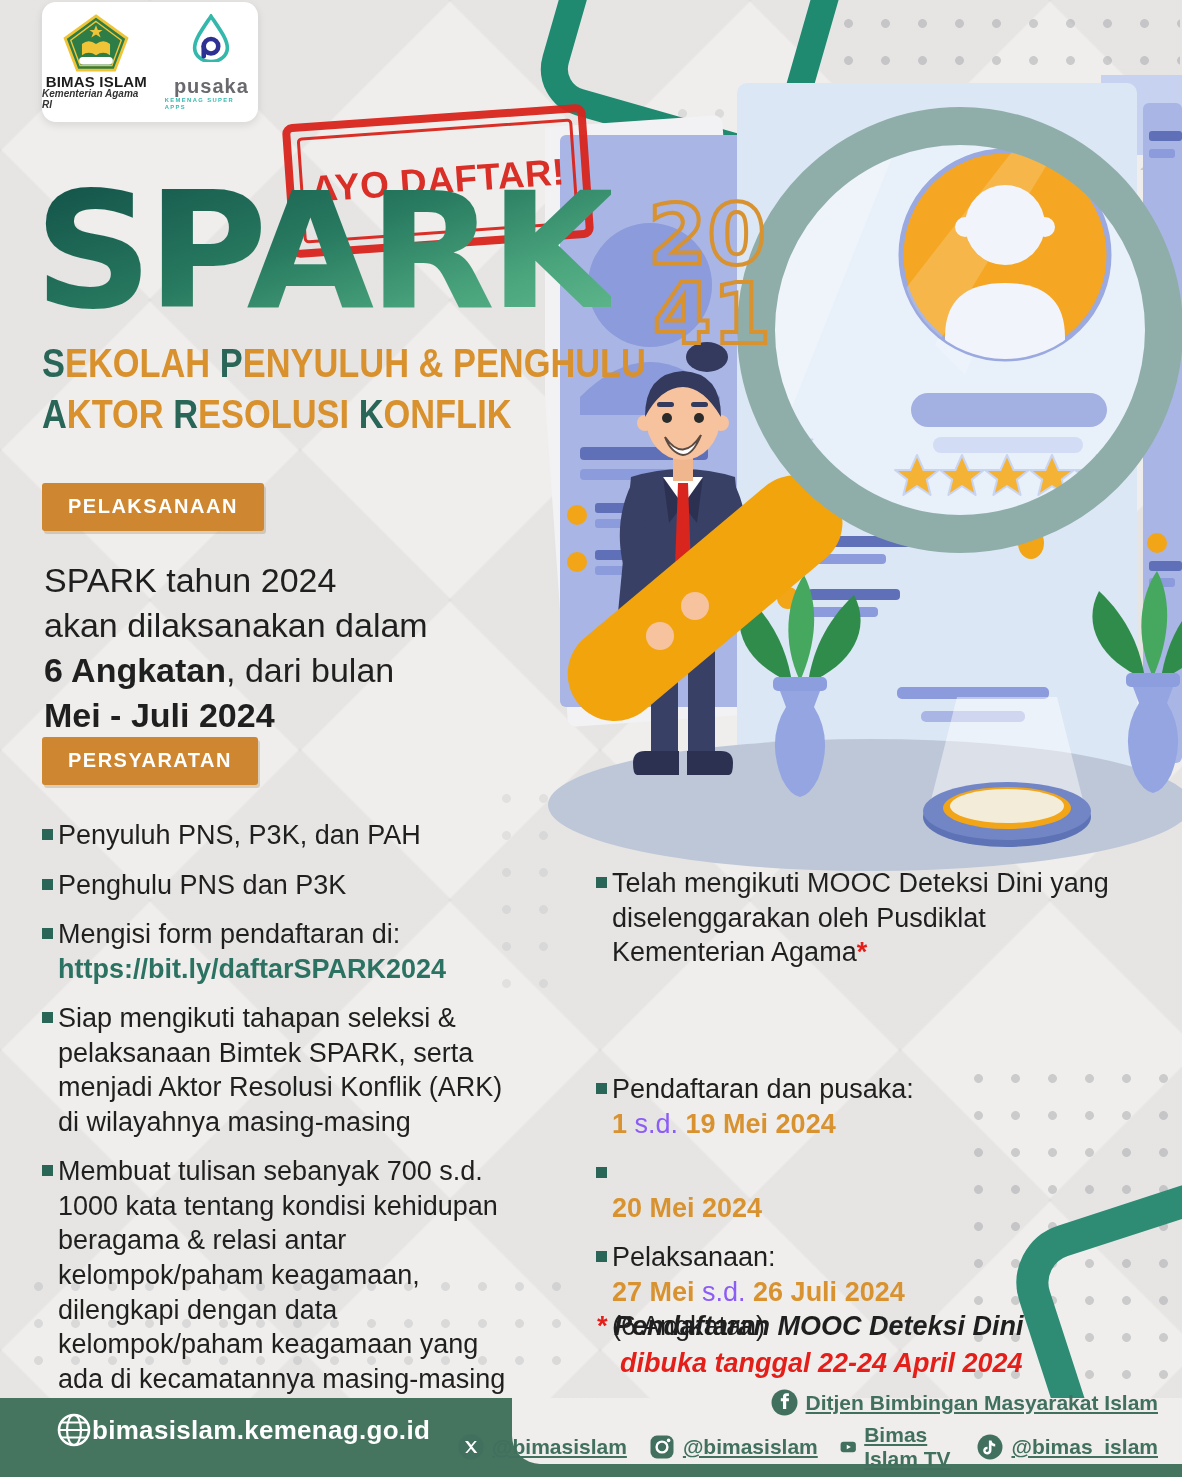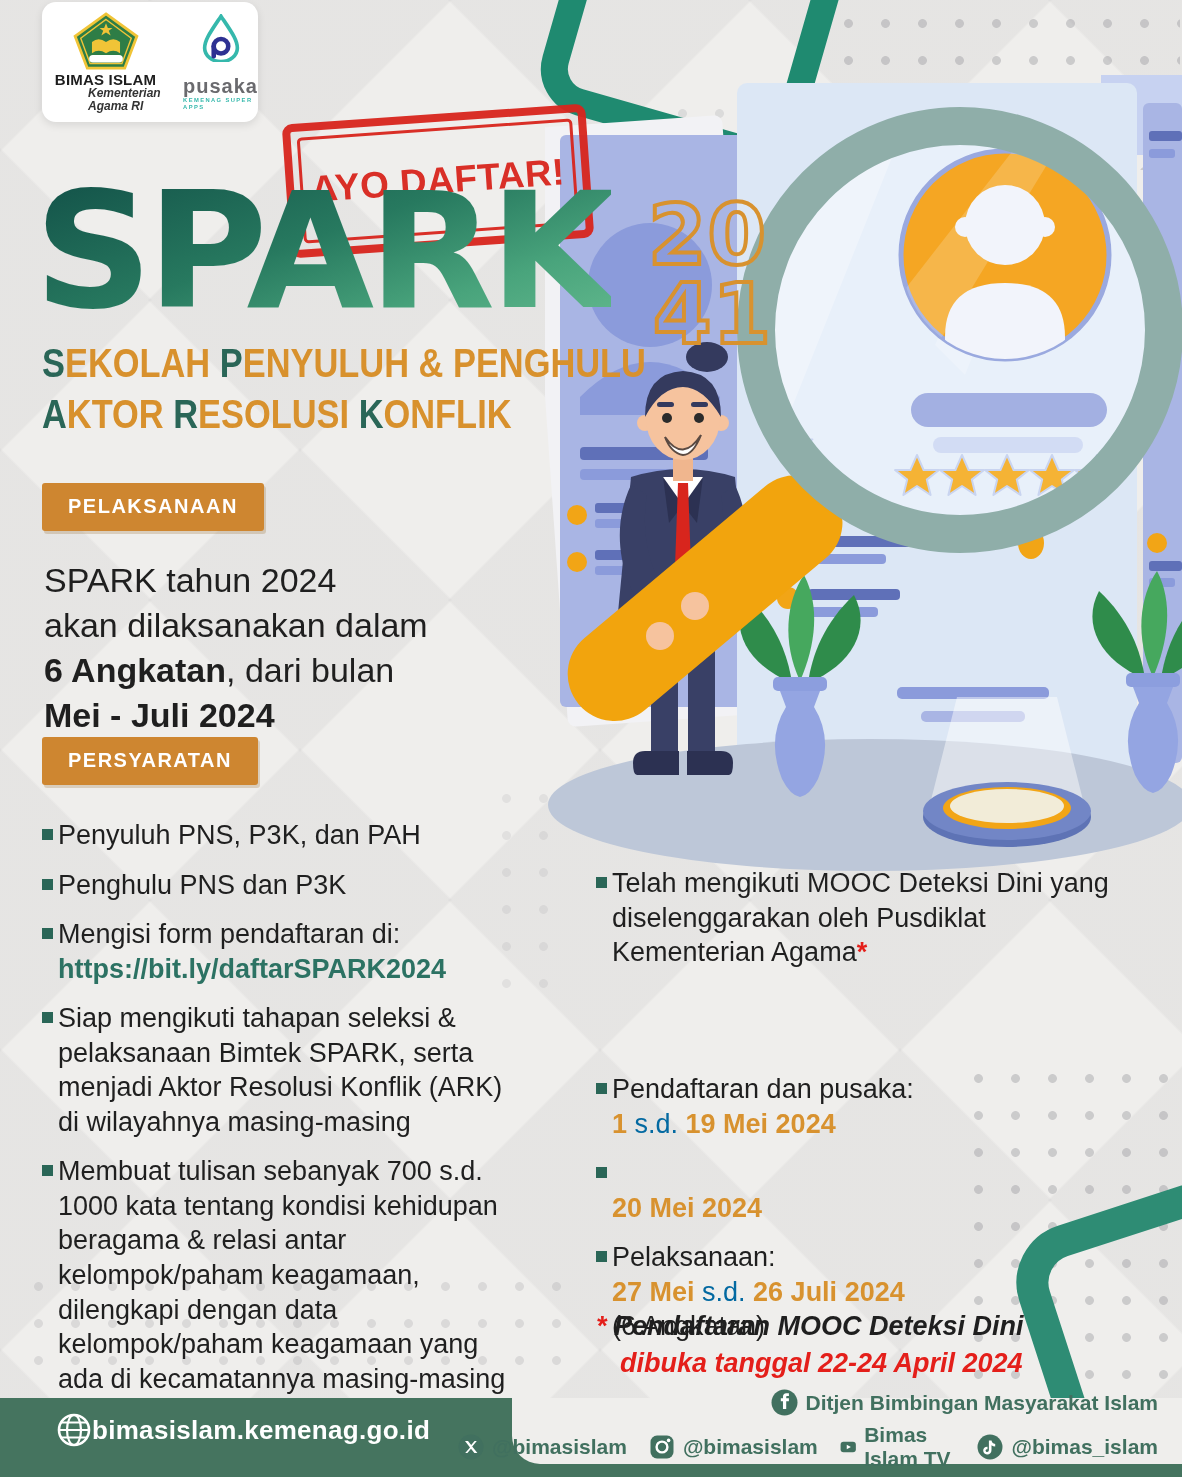--- a/index.html
+++ b/index.html
@@ -23,21 +23,21 @@
   .teal-frame { position:absolute; z-index:1; border:27px solid #1F8A70; border-radius:48px; }
 
   
   .logo-card {
     position:absolute; z-index:3; left:42px; top:2px; width:216px; height:120px;
     background:#fff; border-radius:14px; box-shadow:0 3px 8px rgba(0,0,0,.10);
     display:flex; align-items:center; justify-content:center; gap:14px;
   }
   .logo-col { display:flex; flex-direction:column; align-items:center; line-height:1.05; }
   .bimas-name { font-size:15px; font-weight:900; color:#1d1d1d; letter-spacing:.2px; margin-top:2px; }
-  .bimas-sub { font-size:12px; font-style:italic; font-weight:600; color:#333;margin-left:46px; }
+  .bimas-sub { font-size:10px; font-style:italic; font-weight:600; color:#333; }
   .pusaka-name { font-size:20px; font-weight:700; color:#6a6a6e; letter-spacing:1px; margin-top:14px; }
   .pusaka-sub { font-size:5.8px; font-weight:700; color:#35B8AC; letter-spacing:1.4px; }
 
   
   .stamp {
     position:absolute; z-index:3; left:286px; top:114px; width:288px; height:118px;
     border:8px solid #D8251D; border-radius:10px; transform:rotate(-4deg); opacity:.95;
   }
   .stamp-inner {
     position:absolute; inset:6px; border:3px solid #D8251D; border-radius:5px;
@@ -84,33 +84,33 @@
   .req-text { font-size:27px; line-height:1.28; font-weight:500; width:472px; }
   .req-link { color:#2C7263; font-weight:800; }
   .star-red { color:#E41F1A; font-weight:800; }
 
   .mooc-item { position:absolute; z-index:3; left:596px; top:866px; width:540px; }
   .mooc-item .req-text { width:508px; }
 
   .tahapan-list { position:absolute; z-index:3; left:596px; top:1072px; width:560px; }
   .tahapan-list .req-text { width:520px; }
   .val { color:#D8922F; font-weight:800; }
-  .sep { color:#0369a1; font-weight:500; }
+  .sep { color:#8b5cf6; font-weight:500; }
 
   .footnote { position:absolute; z-index:3; left:596px; top:1308px; font-size:27px; font-style:italic; font-weight:700; line-height:1.38; }
   .footnote .fn-line2 { color:#E41F1A; margin-left:24px; }
 
   
   .footer-green { position:absolute; z-index:4; left:0; top:1398px; width:1182px; height:79px; background:#45745F; }
   .footer-light { position:absolute; z-index:5; left:512px; top:1398px; width:670px; height:66px; background:#EFEEEC; border-radius:0 0 0 28px; }
   .site { position:absolute; z-index:6; left:56px; top:1412px; display:flex; align-items:center; color:#fff; font-size:26px; font-weight:700; letter-spacing:.3px; }
   .socials { position:absolute; z-index:6; right:24px; top:1398px; width:700px; height:64px;
     display:flex; flex-direction:column; align-items:flex-end; justify-content:center; gap:7px; color:#41705F; }
   .soc-row { display:flex; align-items:center; gap:22px; }
-  .soc-item { display:flex; align-items:center; gap:8px; font-size:21px; font-weight:700; }
+  .soc-item { display:flex; align-items:center; gap:8px; font-size:21px; font-weight:700;text-decoration:underline; }
 
   .illustration { position:absolute; z-index:2; left:545px; top:75px; width:637px; height:880px; }
 </style>
 </head>
 <body>
 
 <div class="page">
 
   <div class="dots" style="left:830px; top:5px; width:350px; height:165px;"></div>
   <div class="dots" style="left:590px; top:95px; width:200px; height:230px; opacity:.55;"></div>

